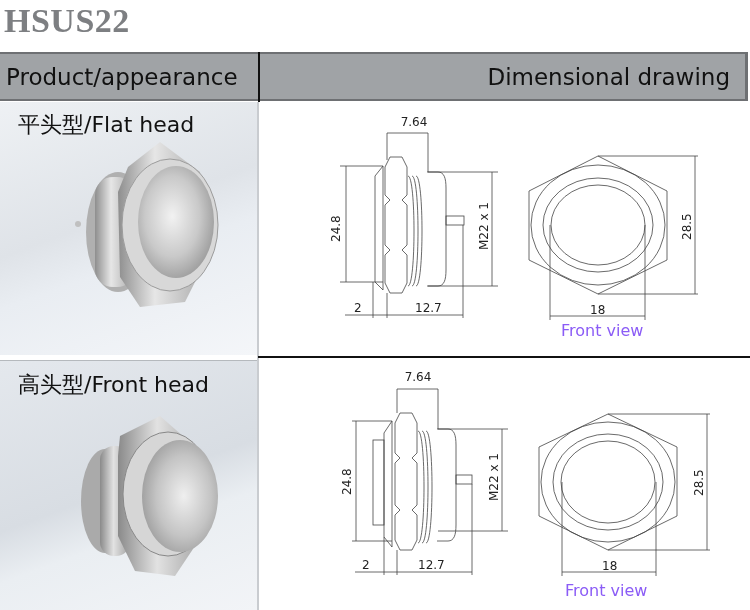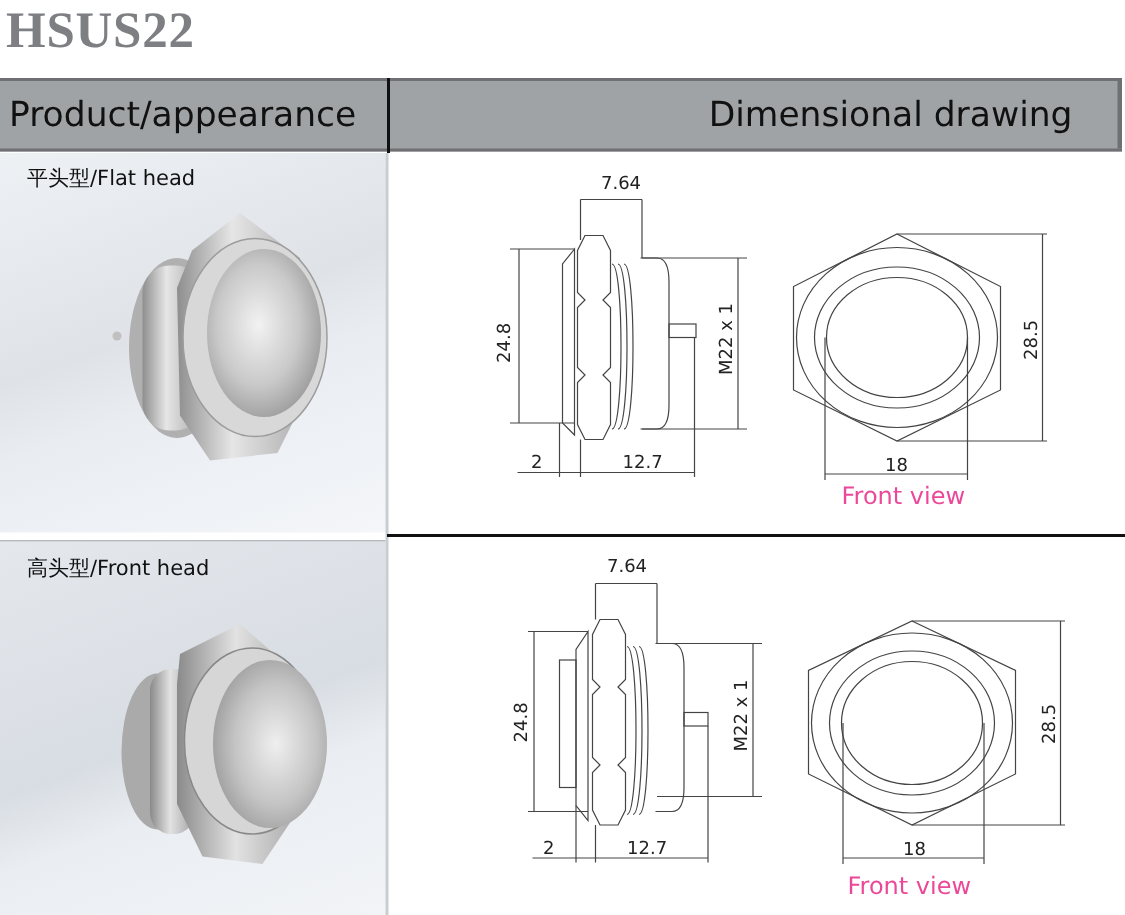--- a/index.html
+++ b/index.html
@@ -2,33 +2,33 @@
 <html><head>
   <meta charset="utf-8">
   <style>
     html, body { margin:0; padding:0; }
     body { width:750px; height:610px; background:#ffffff; position:relative; overflow:hidden; font-family:"DejaVu Sans", sans-serif; }
     .title { position:absolute; left:4px; top:2px; font-family:Liberation Serif, serif; font-weight:bold; font-size:34px; color:#7d7f82; letter-spacing:0.5px; }
     .header-bar { position:absolute; left:0; top:52px; width:748px; height:49px; background:#a0a3a6; border-top:2px solid #6e7073; border-bottom:2px solid #6e7073; box-sizing:border-box; }
     .header-bar .right-edge { position:absolute; right:0; top:0; width:3px; height:100%; background:#6e7073; }
     .hdr-left { position:absolute; left:0; top:52px; width:219px; height:49px; display:flex; align-items:center; padding-left:6px; box-sizing:border-box; font-size:23px; color:#111; }
     .hdr-divider { position:absolute; left:258px; top:52px; width:2px; height:50px; background:#111; }
-    .hdr-right { position:absolute; left:260px; top:52px; width:488px; height:49px; display:flex; align-items:center; justify-content:flex-end; padding-right:33px; box-sizing:border-box; font-size:23px; color:#111; }
+    .hdr-right { position:absolute; left:260px; top:52px; width:488px; height:49px; display:flex; align-items:center; justify-content:flex-end; padding-right:18px; box-sizing:border-box; font-size:23px; color:#111; }
     .photo-cell { position:absolute; left:0; width:257px; background:linear-gradient(160deg,#eef1f4 0%,#dfe3e8 45%,#e9edf2 60%,#f4f6f9 100%); overflow:hidden; }
     .photo-cell.r1 { top:102px; height:253px; }
     .photo-cell.r2 { top:361px; height:249px; background:linear-gradient(160deg,#e4e8ed 0%,#d8dde3 50%,#eaeef2 65%,#f2f4f7 100%); }
     .col-rule { position:absolute; left:257px; top:102px; width:2px; height:508px; background:#c9ccd0; }
     .row-sep { position:absolute; left:258px; top:356px; width:492px; height:2px; background:#111; }
     .row-sep-left { position:absolute; left:0; top:360px; width:257px; height:1px; background:#b5b9bd; }
-    .row-label { position:absolute; left:18px; font-size:14px; color:#111; white-space:nowrap; }
+    .row-label { position:absolute; left:18px; font-size:22px; color:#111; white-space:nowrap; }
     .row-label.r1 { top:110px; }
     .row-label.r2 { top:370px; left:18px; }
     .drawing { position:absolute; }
     svg text { font-family:"DejaVu Sans", sans-serif; }
-    .caption { position:absolute; font-size:16px; color:#ec4899; }
+    .caption { position:absolute; font-size:16px; color:#8b5cf6; }
   </style>
 </head>
 <body>
 
 <div class="title">HSUS22</div>
 
 <div class="header-bar">
     <div class="right-edge"></div>
   </div>
 <div class="hdr-left">Product/appearance</div>

